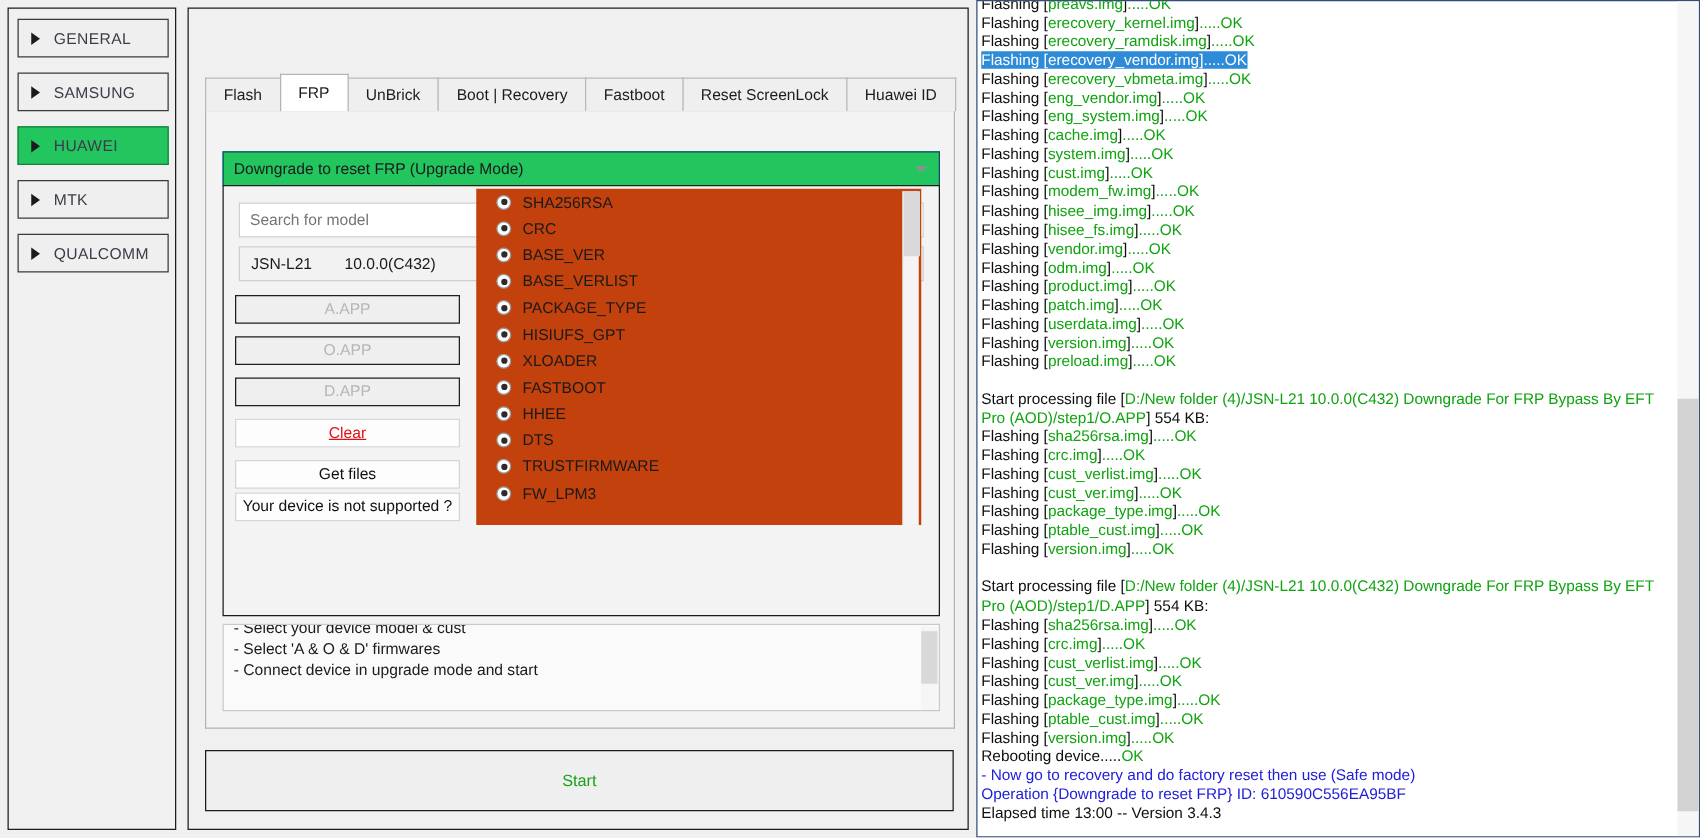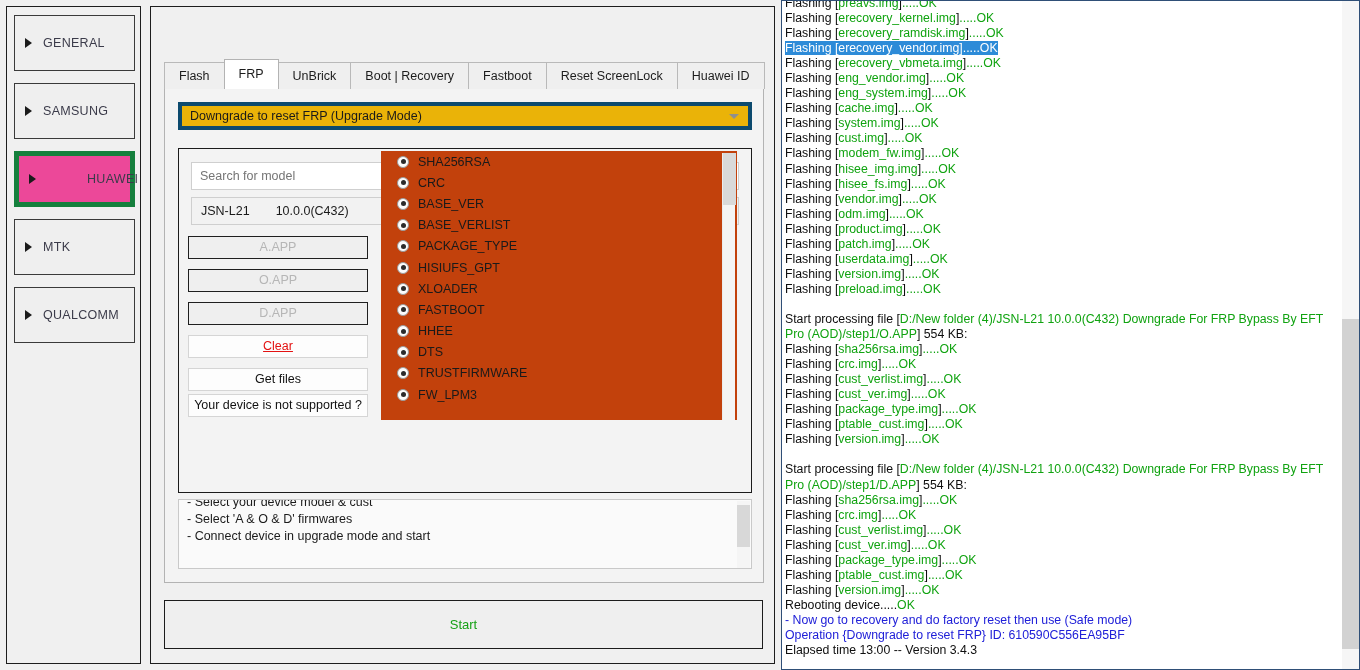--- a/index.html
+++ b/index.html
@@ -21,35 +21,34 @@
     position: absolute;
     left: 6px; top: 6px;
     width: 135px; height: 658px;
     background: #f0f0f0;
     border: 1px solid #1d1d1d;
     padding: 8px 7px;
   }
   .cat-btn {
     display: flex;
     align-items: center;
-    height: 56px;
+    height: 31px;
     width: 121px;
     margin-bottom: 12px;
     background: #efefef;
     border: 1px solid #3a3a3a;
     padding-left: 10px;
     font-size: 12.5px;
     color: #3b3b4a;
     letter-spacing: .3px;
     cursor: pointer;
   }
   .cat-btn.active {
-    background: #ec4899;
-    border: 5px solid #15803d;
-    gap: 40px;
+    background: #22c55e;
+    border: 1px solid #15803d;
   }
   .tri {
     width: 0; height: 0;
     border-left: 7px solid #1b1b1b;
     border-top: 5px solid transparent;
     border-bottom: 5px solid transparent;
     margin-right: 11px;
     flex: 0 0 auto;
   }
 
@@ -160,24 +159,24 @@
   #content {
     position: absolute;
     left: 13px; top: 82px;
     width: 600px; height: 494px;
     background: #f3f3f3;
     border: 1px solid #b3b3b3;
     border-top: none;
   }
   #mode-combo {
     position: absolute;
-    left: 13px; top: 13px;
+    left: 13px; top: 32px;
     width: 574px; height: 28px;
-    background: #eab308;
-    border: 4px solid #0c4a6e;
+    background: #22c55e;
+    border: 1px solid #0c4a6e;
     font-size: 12.5px;
   }
   #mode-combo .caret { border-top-color:#8f8f8f; }
 
   #group-box {
     position: absolute;
     left: 13px; top: 59px;
     width: 574px; height: 345px;
     border: 1px solid #1c1c1c;
     background: #f3f3f3;

